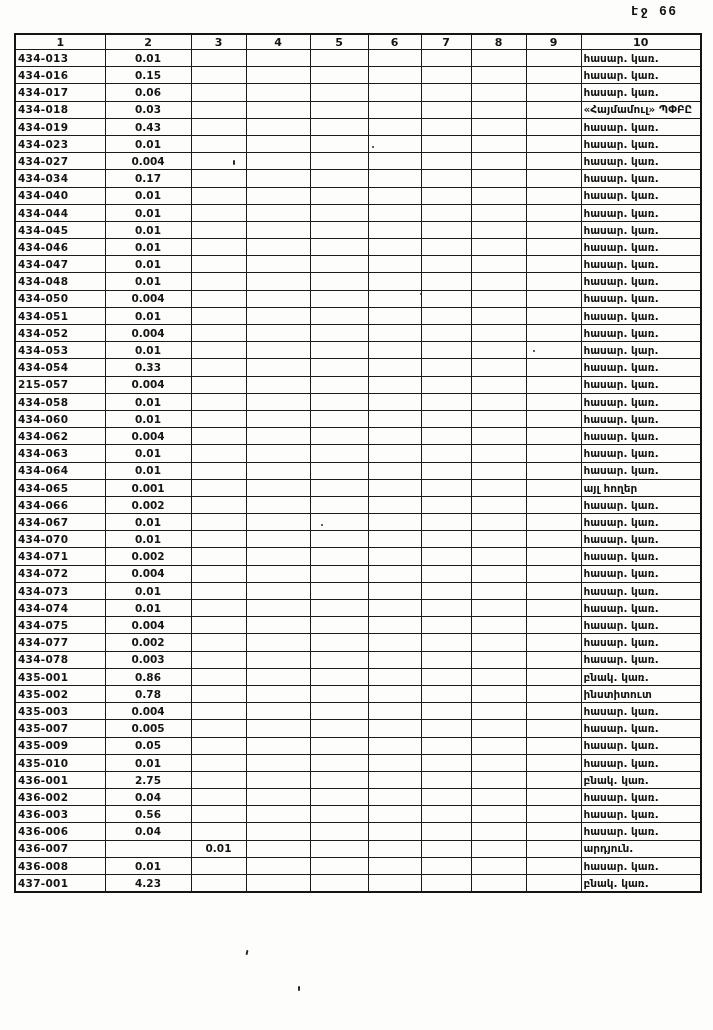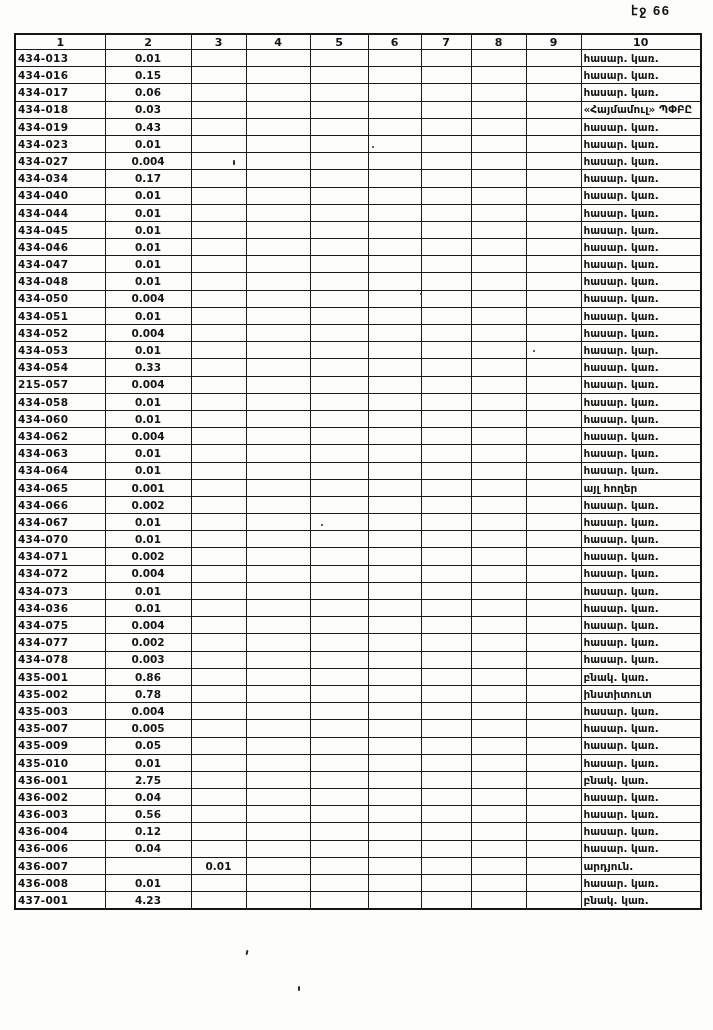--- a/index.html
+++ b/index.html
@@ -2,21 +2,21 @@
 <html><head>
 <meta charset="utf-8">
 <style>
   html,body{margin:0;padding:0;background:#e8e8e8;}
   .sheet{
     position:relative;width:713px;height:1030px;background:#fdfdfc;
     font-family:"DejaVu Sans",sans-serif;color:#141414;overflow:hidden;
   }
   .page-label{
     position:absolute;top:3px;left:631px;font-size:13px;font-weight:bold;
-    letter-spacing:1.5px;font-family:Liberation Sans, sans-serif;
+    letter-spacing:1.5px;font-family:Liberation Mono, monospace;
   }
   table.registry{
     position:absolute;left:14px;top:33px;width:686px;
     border-collapse:collapse;table-layout:fixed;
     border:2.5px solid #151515;
   }
   table.registry th{
     border:1.7px solid #1b1b1b;font-size:11px;font-weight:600;
     height:14px;padding:0;line-height:1;text-align:center;
   }
@@ -450,21 +450,21 @@
           <td class="c3"></td>
           <td class="c4"></td>
           <td class="c5"></td>
           <td class="c6"></td>
           <td class="c7"></td>
           <td class="c8"></td>
           <td class="c9"></td>
           <td class="c10">հասար. կառ.</td>
         </tr>
         <tr>
-          <td class="c1">434-036</td>
+          <td class="c1">434-074</td>
           <td class="c2">0.01</td>
           <td class="c3"></td>
           <td class="c4"></td>
           <td class="c5"></td>
           <td class="c6"></td>
           <td class="c7"></td>
           <td class="c8"></td>
           <td class="c9"></td>
           <td class="c10">հասար. կառ.</td>
         </tr>
@@ -596,32 +596,20 @@
           <td class="c5"></td>
           <td class="c6"></td>
           <td class="c7"></td>
           <td class="c8"></td>
           <td class="c9"></td>
           <td class="c10">հասար. կառ.</td>
         </tr>
         <tr>
           <td class="c1">436-003</td>
           <td class="c2">0.56</td>
-          <td class="c3"></td>
-          <td class="c4"></td>
-          <td class="c5"></td>
-          <td class="c6"></td>
-          <td class="c7"></td>
-          <td class="c8"></td>
-          <td class="c9"></td>
-          <td class="c10">հասար. կառ.</td>
-        </tr>
-        <tr>
-          <td class="c1">436-004</td>
-          <td class="c2">0.12</td>
           <td class="c3"></td>
           <td class="c4"></td>
           <td class="c5"></td>
           <td class="c6"></td>
           <td class="c7"></td>
           <td class="c8"></td>
           <td class="c9"></td>
           <td class="c10">հասար. կառ.</td>
         </tr>
         <tr>

